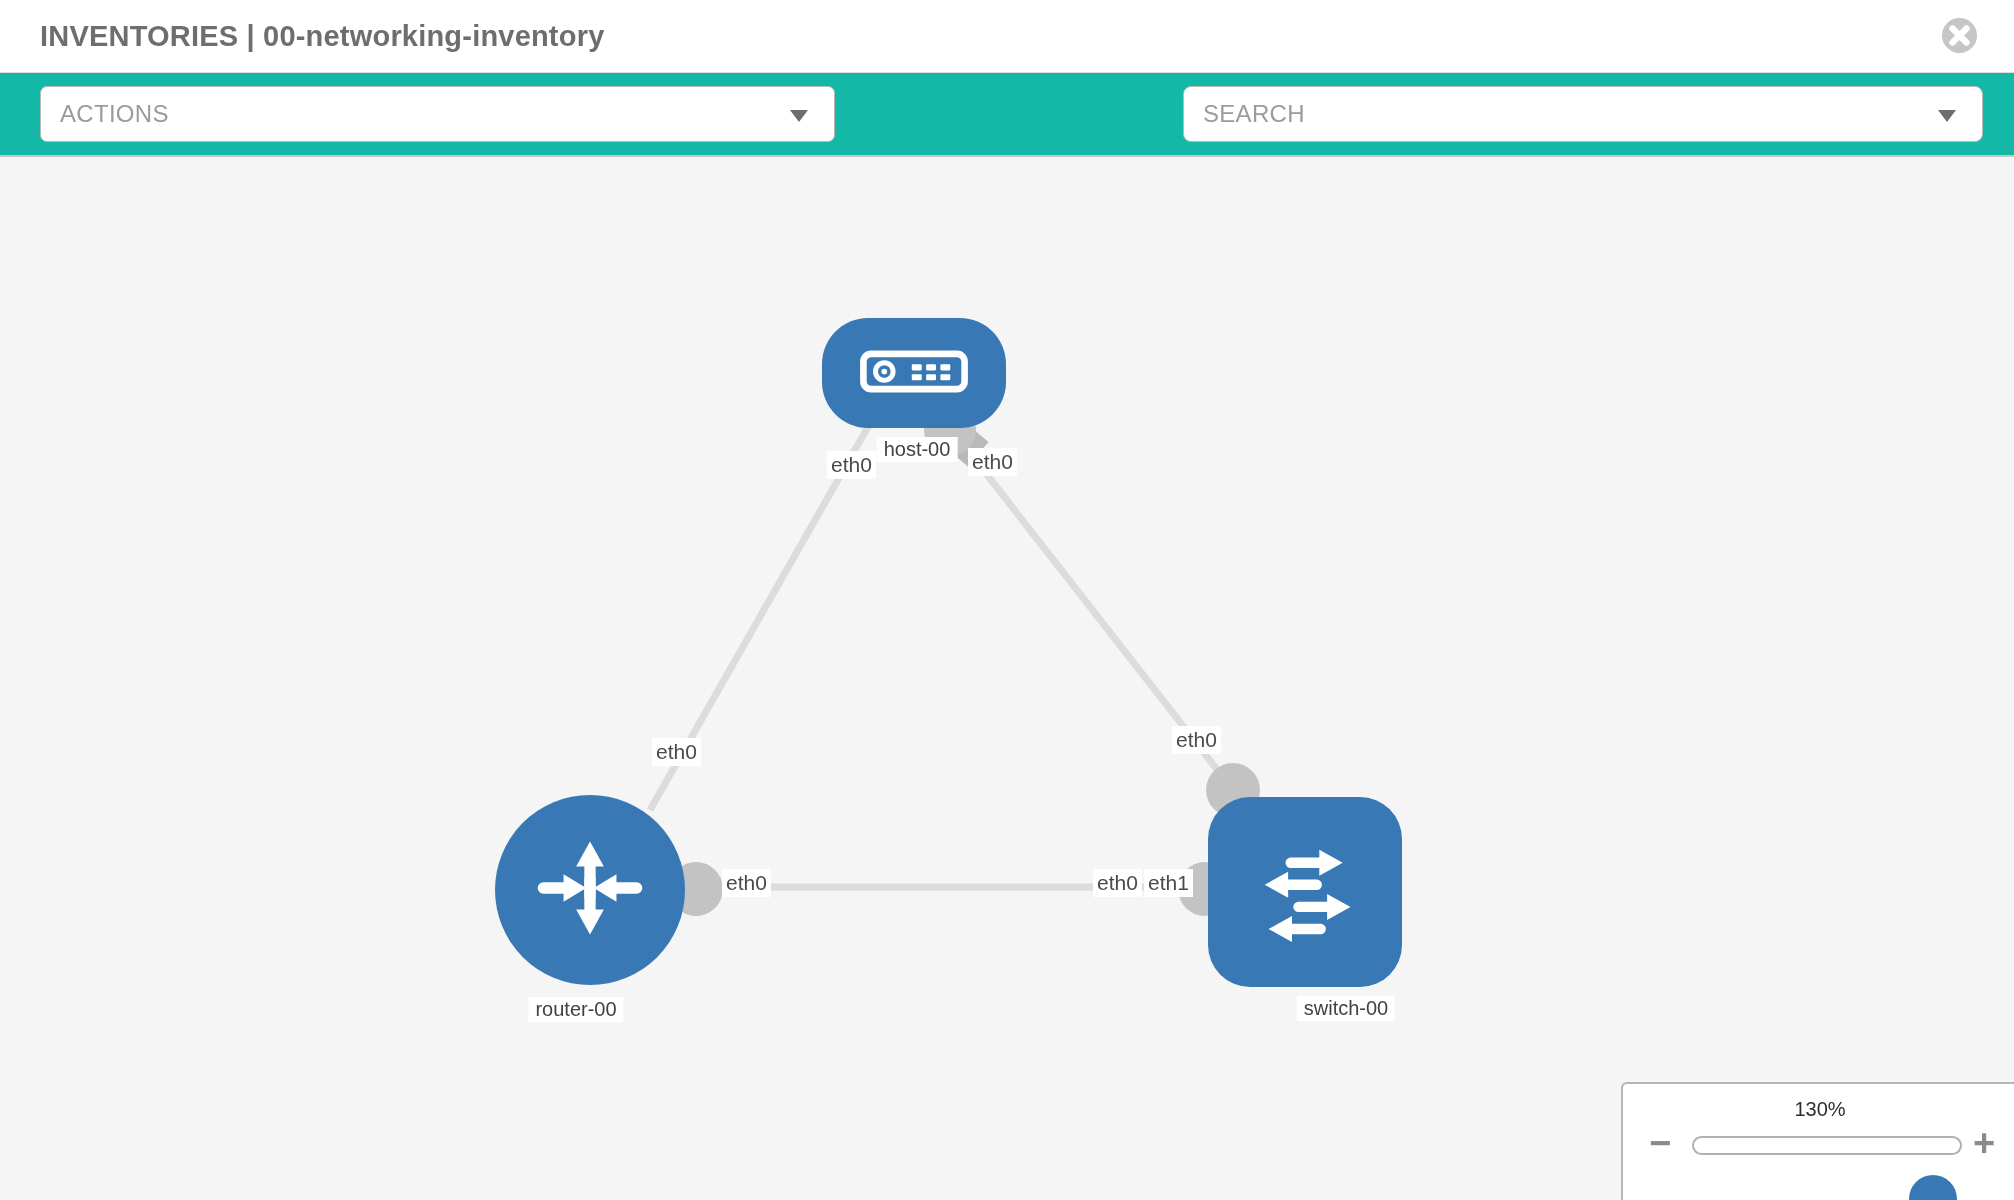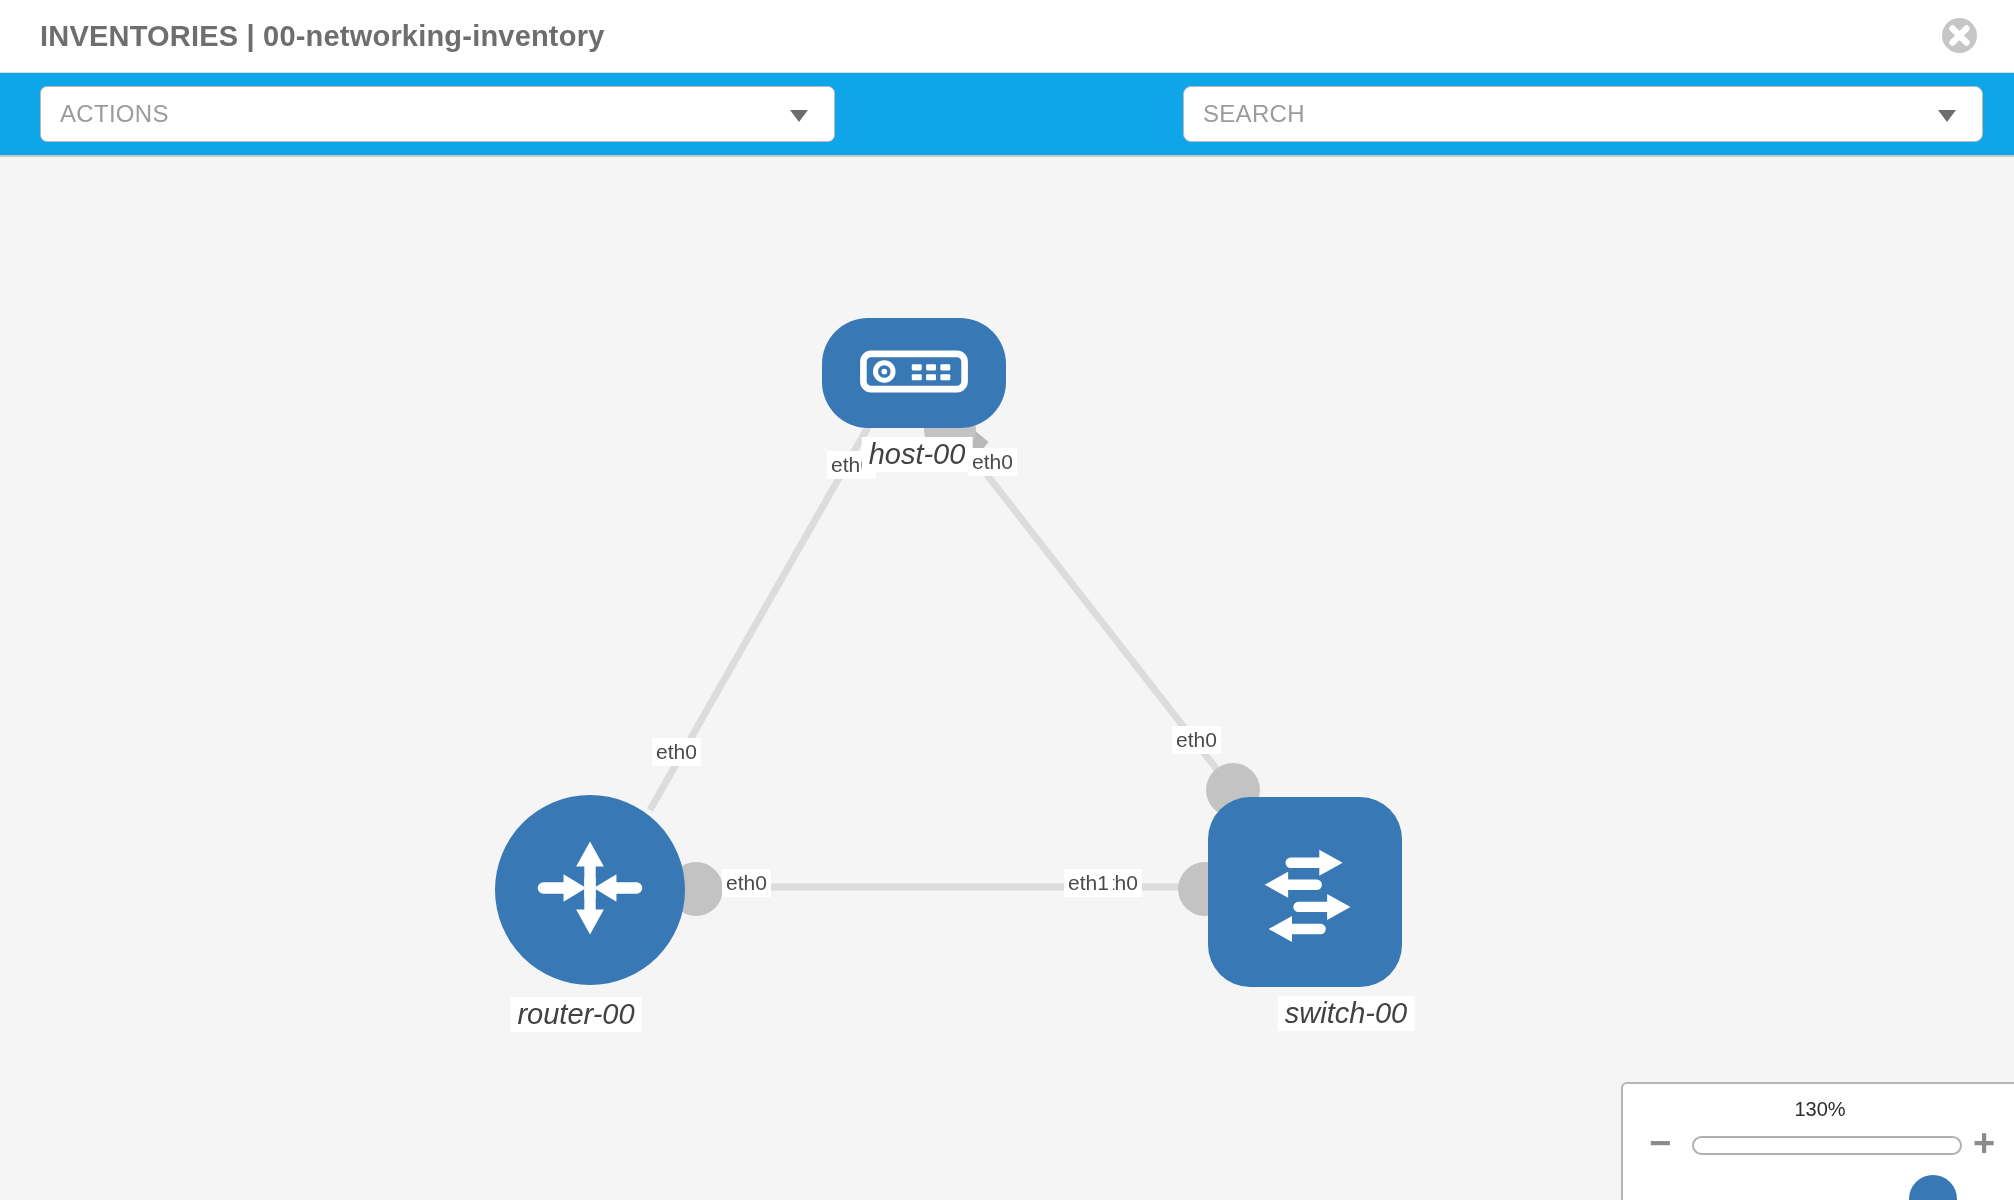--- a/index.html
+++ b/index.html
@@ -6,41 +6,41 @@
   html, body { width: 2014px; height: 1200px; overflow: hidden; }
   body { font-family: "Liberation Sans", "DejaVu Sans", sans-serif; background: #ffffff; }
   .app { position: relative; width: 2014px; height: 1200px; background: #ffffff; overflow: hidden; }
 
   
   .header { position: absolute; left: 0; top: 0; width: 2014px; height: 72px; background: #ffffff; }
   .page-title { position: absolute; left: 40px; top: 20px; font-size: 29px; font-weight: bold; color: #6e6e6e; letter-spacing: 0.2px; }
   .close-btn { position: absolute; right: 36px; top: 17px; width: 37px; height: 37px; cursor: pointer; border: none; background: transparent; padding: 0; }
 
   
-  .toolbar { position: absolute; left: 0; top: 72px; width: 2014px; height: 85px; background: #0ea5e9; border-top: 1px solid #dddddd; border-bottom: 2px solid #c8c8c8; }
+  .toolbar { position: absolute; left: 0; top: 72px; width: 2014px; height: 85px; background: #14b8a6; border-top: 1px solid #dddddd; border-bottom: 2px solid #c8c8c8; }
   .select-box { position: absolute; top: 13px; height: 56px; background: #ffffff; border: 1px solid #b9b9b9; border-radius: 7px; display: flex; align-items: center; cursor: pointer; }
   .select-box .sel-label { font-size: 24px; color: #9b9b9b; padding-left: 19px; letter-spacing: 0.3px; }
   .caret { position: absolute; right: 26px; top: 23px; width: 0; height: 0; border-left: 9px solid transparent; border-right: 9px solid transparent; border-top: 12px solid #6d6d6d; }
   .actions-box { left: 40px; width: 795px; }
   .search-box { left: 1183px; width: 800px; border-radius: 8px; }
   .tool-btn { position: absolute; top: 96px; width: 44px; height: 44px; background: transparent; border: none; padding: 0; cursor: pointer; }
   .tool-btn.wrench { left: 1045px; }
   .tool-btn.key { left: 1113px; }
 
   
   .canvas { position: absolute; left: 0; top: 157px; width: 2014px; height: 1043px; background: #f5f5f5; z-index: 0; }
   .links-layer { position: absolute; left: 0; top: 0; width: 2014px; height: 1200px; z-index: 1; pointer-events: none; }
 
   .node { position: absolute; z-index: 2; background: #3879b5; display: flex; align-items: center; justify-content: center; cursor: pointer; }
   .node-host { left: 822px; top: 318px; width: 184px; height: 110px; border-radius: 46px; }
   .node-router { left: 495px; top: 795px; width: 190px; height: 190px; border-radius: 50%; }
   .node-switch { left: 1208px; top: 797px; width: 194px; height: 190px; border-radius: 42px; }
 
   .iface-label { position: absolute; z-index: 3; background: #ffffff; color: #4a4a4a; font-size: 21px; padding: 2px 4px; line-height: 1.15; white-space: nowrap; }
-  .node-label { position: absolute; z-index: 3; background: #ffffff; color: #424242; font-size: 29px; padding: 1px 7px; line-height: 1.15; transform: translateX(-50%); white-space: nowrap; font-style: italic; }
+  .node-label { position: absolute; z-index: 3; background: #ffffff; color: #424242; font-size: 20px; padding: 1px 7px; line-height: 1.15; transform: translateX(-50%); white-space: nowrap; }
 
   
   .zoom-panel { position: absolute; left: 1621px; top: 1082px; width: 420px; height: 140px; background: #ffffff; border: 2px solid #b5b5b5; border-radius: 6px; z-index: 5; }
   .zoom-level { position: absolute; left: 0; top: 14px; width: 394px; text-align: center; font-size: 20px; color: #2e2e2e; }
   .zoom-minus, .zoom-plus { position: absolute; top: 40px; font-size: 38px; font-weight: bold; color: #8b8b8b; background: transparent; border: none; cursor: pointer; line-height: 1; padding: 0; }
   .zoom-minus { left: 26px; }
   .zoom-plus { left: 350px; }
   .zoom-track { position: absolute; left: 69px; top: 52px; width: 270px; height: 19px; background: #ffffff; border: 2px solid #b0b0b0; border-radius: 10px; cursor: pointer; }
   .zoom-thumb { position: absolute; left: 215px; top: 37px; width: 48px; height: 48px; border-radius: 50%; background: #3879b5; cursor: grab; }
 </style>
@@ -163,21 +163,21 @@
       </svg>
     </span>
   </div>
 
   <span class="iface-label" style="left:827px; top:451px;">eth0</span>
   <span class="iface-label" style="left:968px; top:448px;">eth0</span>
   <span class="iface-label" style="left:652px; top:738px;">eth0</span>
   <span class="iface-label" style="left:722px; top:869px;">eth0</span>
   <span class="iface-label" style="left:1172px; top:726px;">eth0</span>
   <span class="iface-label" style="left:1093px; top:869px;">eth0</span>
-  <span class="iface-label" style="left:1064px; top:869px;">eth1</span>
+  <span class="iface-label" style="left:1144px; top:869px;">eth1</span>
 
   <span class="node-label" style="left:917px; top:437px;">host-00</span>
   <span class="node-label" style="left:576px; top:997px;">router-00</span>
   <span class="node-label" style="left:1305px; top:996px;margin-left:41px;">switch-00</span>
 
   <div class="zoom-panel">
     <div class="zoom-level">130%</div>
     <button class="zoom-minus">−</button>
     <div class="zoom-track">
       <div class="zoom-thumb"></div>

